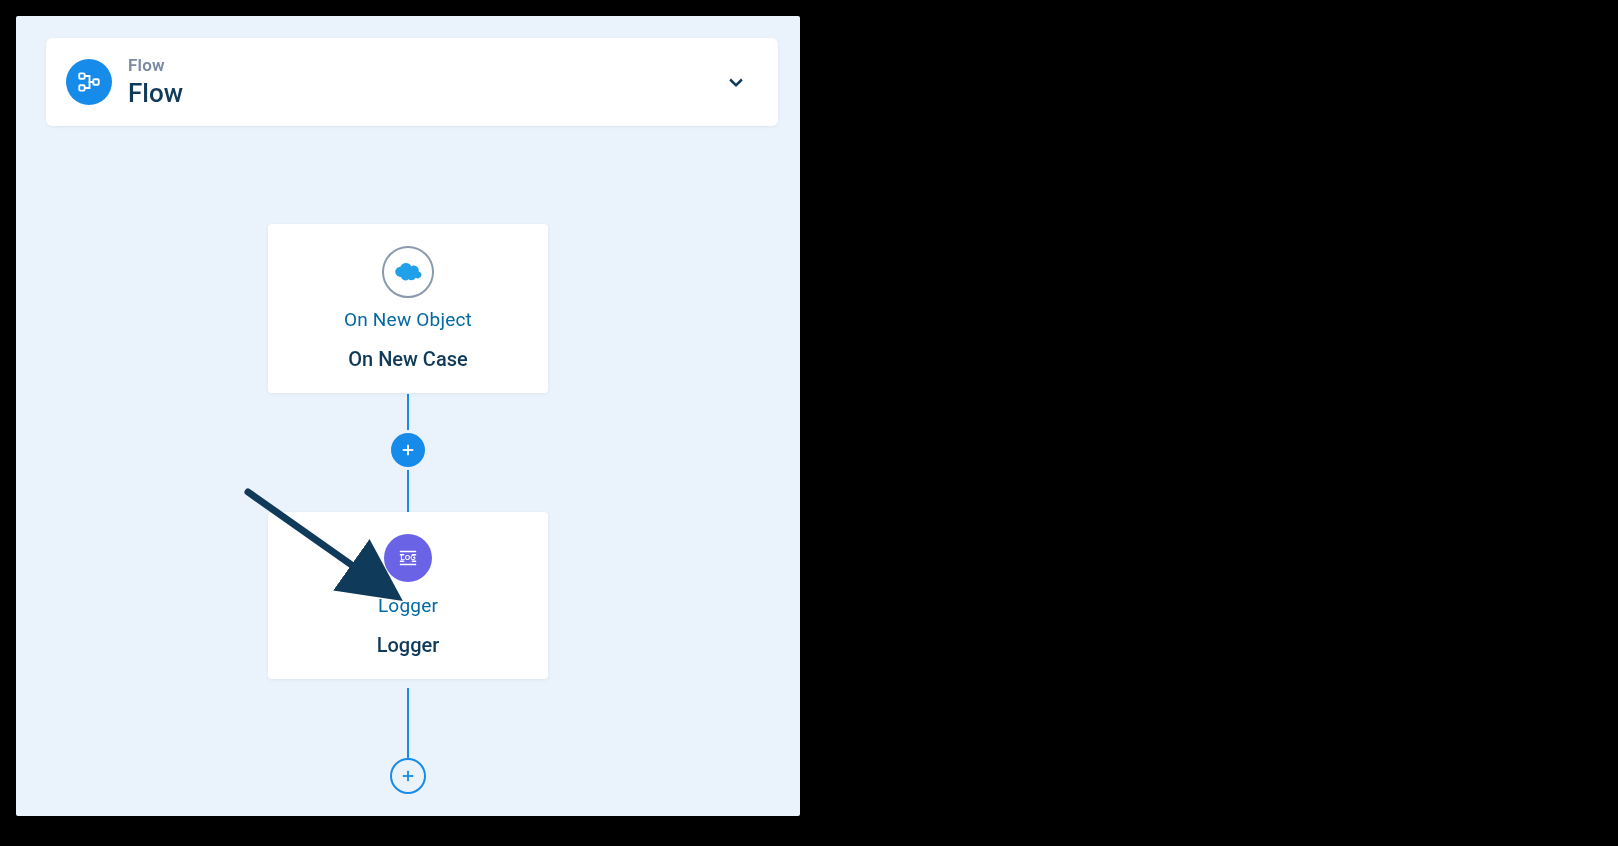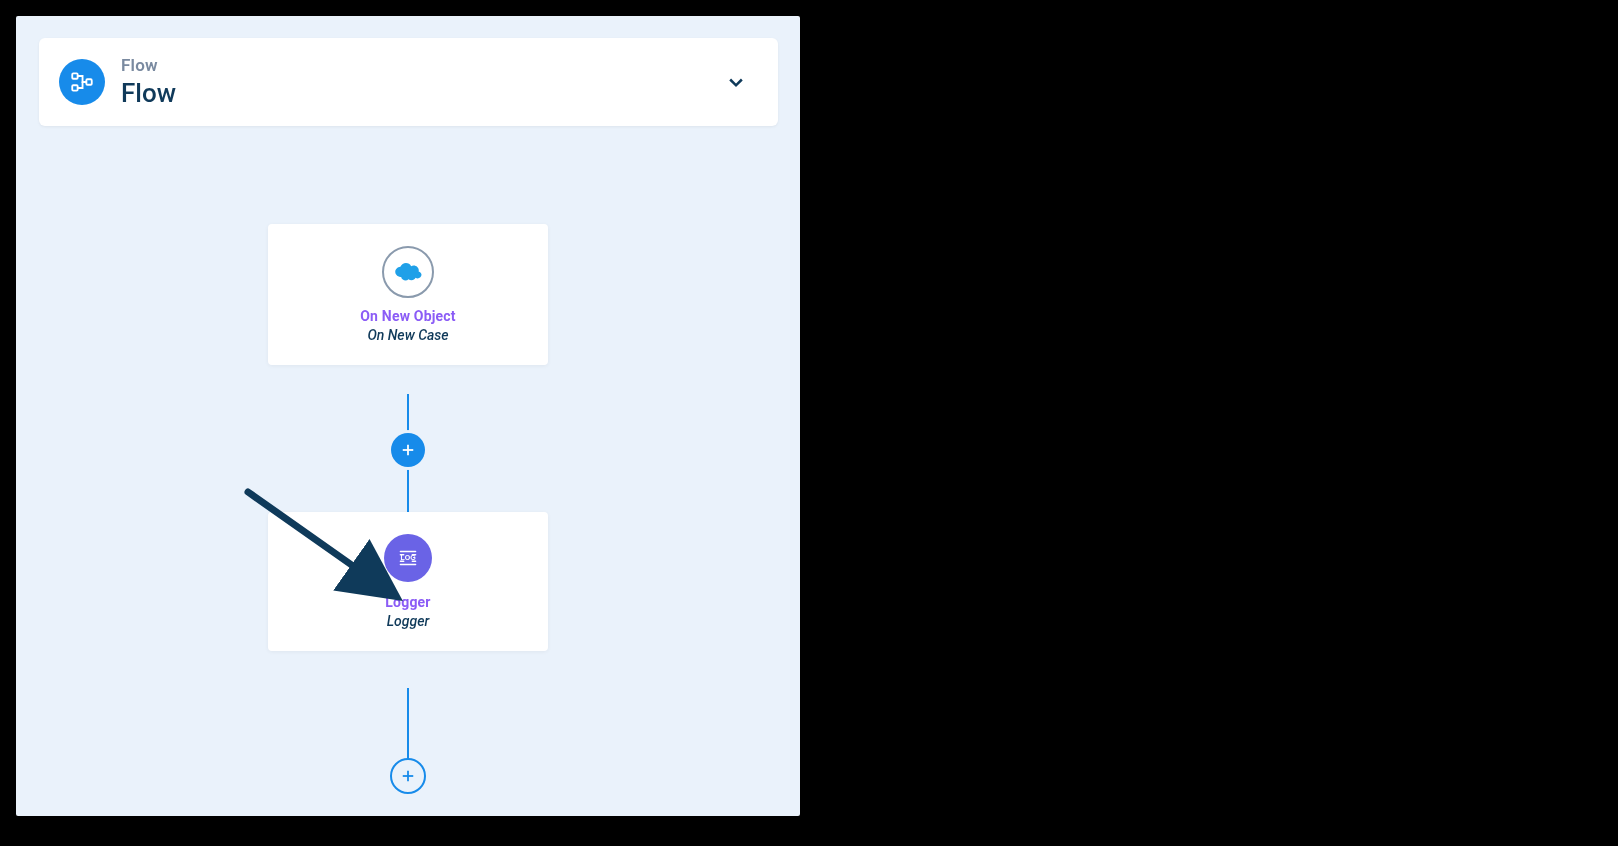--- a/index.html
+++ b/index.html
@@ -15,21 +15,21 @@
     left: 16px;
     top: 16px;
     width: 784px;
     height: 800px;
     background: #eaf2fb;
     border-radius: 2px;
   }
   
   .header-card {
     position: absolute;
-    left: 23px;
+    left: 30px;
     top: 22px;
     right: 22px;
     height: 88px;
     background: #fff;
     border-radius: 6px;
     box-shadow: 0 1px 3px rgba(0,0,0,0.06);
     display: flex;
     align-items: center;
     padding: 0 28px 0 20px;
   }
@@ -97,31 +97,30 @@
   .sf-cloud { width: 30px; height: 20px; }
   .node .solid-circle {
     width: 48px; height: 48px;
     border-radius: 50%;
     margin: 0 auto 12px auto;
     background: #6a63e6;
     display: flex; align-items: center; justify-content: center;
   }
   .solid-circle svg { width: 26px; height: 26px; }
   .node-kicker {
-    font-size: 14px;
-    font-weight: 700;
-    color: #8b5cf6;
+    font-size: 19px;
+    font-weight: 400;
+    color: #0369a1;
     letter-spacing: .2px;
   }
   .node-title {
-    font-size: 14px;
+    font-size: 20px;
     font-weight: 500;
     color: #103a5a;
-    margin-top: 3px;
-    font-style: italic;
+    margin-top: 16px;
   }
 
   
   .vline {
     position: absolute;
     left: 50%;
     width: 2px;
     transform: translateX(-50%);
     background: #178bea;
   }

